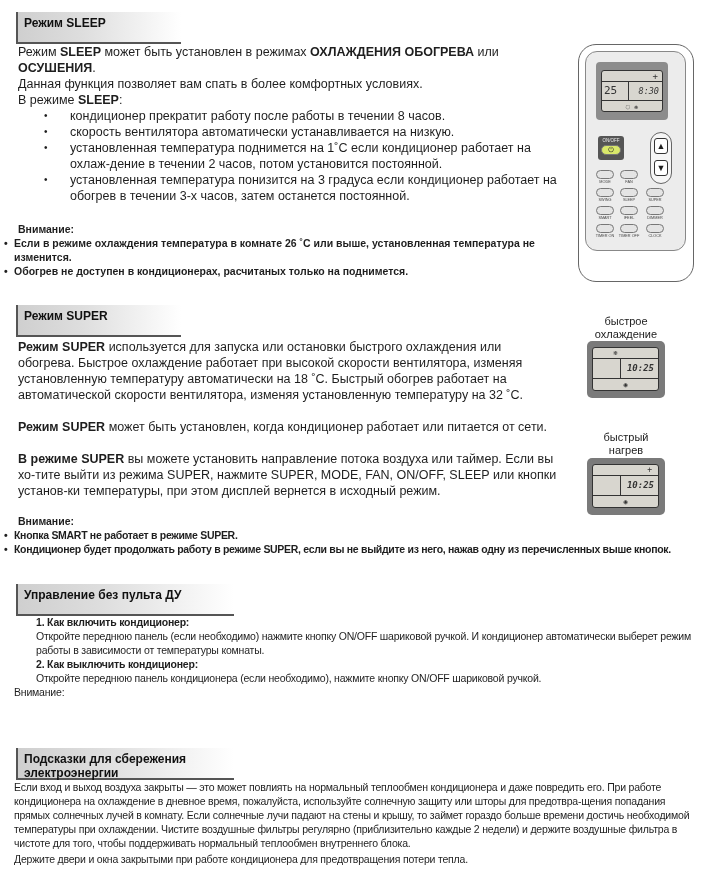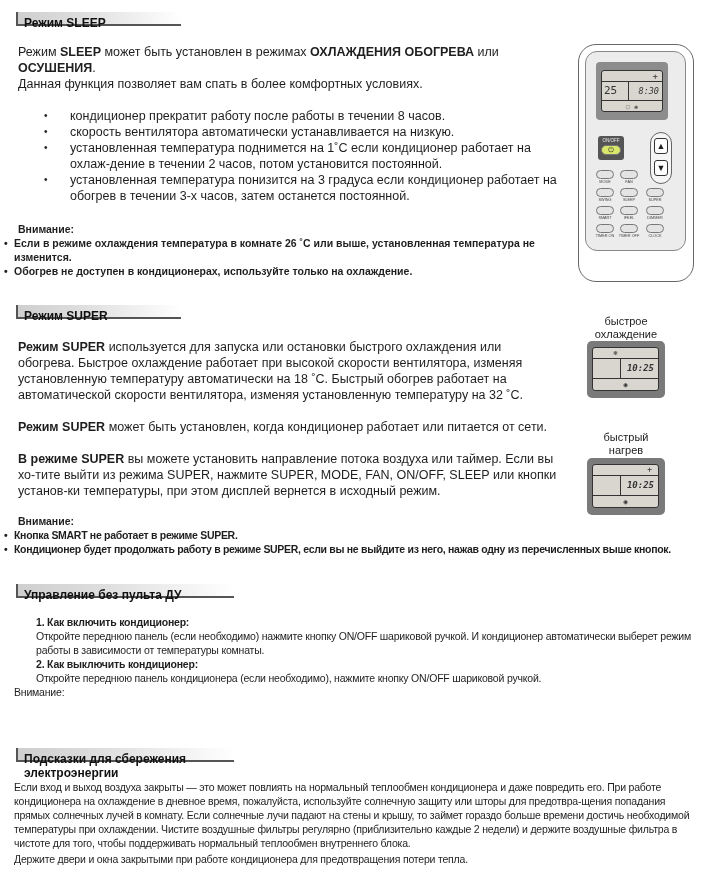--- a/index.html
+++ b/index.html
@@ -1,20 +1,20 @@
 <!DOCTYPE html>
 <html><head>
 <meta charset="utf-8">
 <style>
   * { box-sizing: border-box; margin: 0; padding: 0; }
   html, body { width: 702px; height: 872px; background: #ffffff; overflow: hidden; }
   body { position: relative; font-family: "Liberation Sans", sans-serif; color: #1e1e1e; }
 
   .sec-head {
-    position: absolute; left: 16px; height: 14px; width: 230px;
+    position: absolute; left: 16px; height: 32px; width: 230px;
     border-left: 2px solid #555; border-bottom: 2px solid #555;
     background: linear-gradient(to right, #cfcfcf 0%, #dedede 40%, #ffffff 100%);
     font-family: "Liberation Sans", sans-serif; font-weight: bold; font-size: 12px;
     padding: 4px 0 0 6px; color: #111;
   }
   .txt { position: absolute; font-size: 12.5px; line-height: 16px; }
   .small { font-size: 10.5px; line-height: 14px; }
   .b { font-weight: bold; }
   .bi { font-weight: bold; }
 
@@ -81,33 +81,34 @@
   .lcd2 .bt { position: absolute; left: 0; top: 32px; width: 100%; height: 10px; text-align: center; font-size: 7px; line-height: 10px; }
 </style>
 </head>
 <body>
 
 <div class="sec-head" style="top:12px;width:165px;">Режим SLEEP</div>
 
 <div class="txt" style="left:18px;top:44px;width:550px;">
   <div><span>Режим </span><span class="b">SLEEP</span><span> может быть установлен в режимах </span><span class="b">ОХЛАЖДЕНИЯ ОБОГРЕВА</span><span> или </span><span class="b">ОСУШЕНИЯ</span><span>.</span></div>
   <div>Данная функция позволяет вам спать в более комфортных условиях.</div>
+  <div><span>В режиме </span><span class="b">SLEEP</span><span>:</span></div>
 </div>
 
 <ul class="txt bul" style="left:18px;top:108px;width:548px;">
   <li>кондиционер прекратит работу после работы в течении 8 часов.</li>
   <li>скорость вентилятора автоматически устанавливается на низкую.</li>
   <li>установленная температура поднимется на 1˚С если кондиционер работает на охлаж-дение в течении 2 часов, потом установится постоянной.</li>
   <li>установленная температура понизится на 3 градуса если кондиционер работает на обогрев в течении 3-х часов, затем останется постоянной.</li>
 </ul>
 
 <div class="txt small bi" style="left:18px;top:222px;">Внимание:</div>
 <ul class="txt small warn b" style="left:4px;top:236px;width:560px;">
   <li>Если в режиме охлаждения температура в комнате 26 ˚С или выше, установленная температура не изменится.</li>
-  <li>Обогрев не доступен в кондиционерах, используйте только на охлаждение.</li>
+  <li>Обогрев не доступен в кондиционерах, расчитаных только на поднимется.</li>
 </ul>
 
 <div class="remote">
   <div class="remote-inner">
     <div class="lcd-frame">
       <div class="lcd">
         <div class="row1">+</div>
         <div class="row2">
           <span class="l">25</span>
           <span class="sep"></span>

